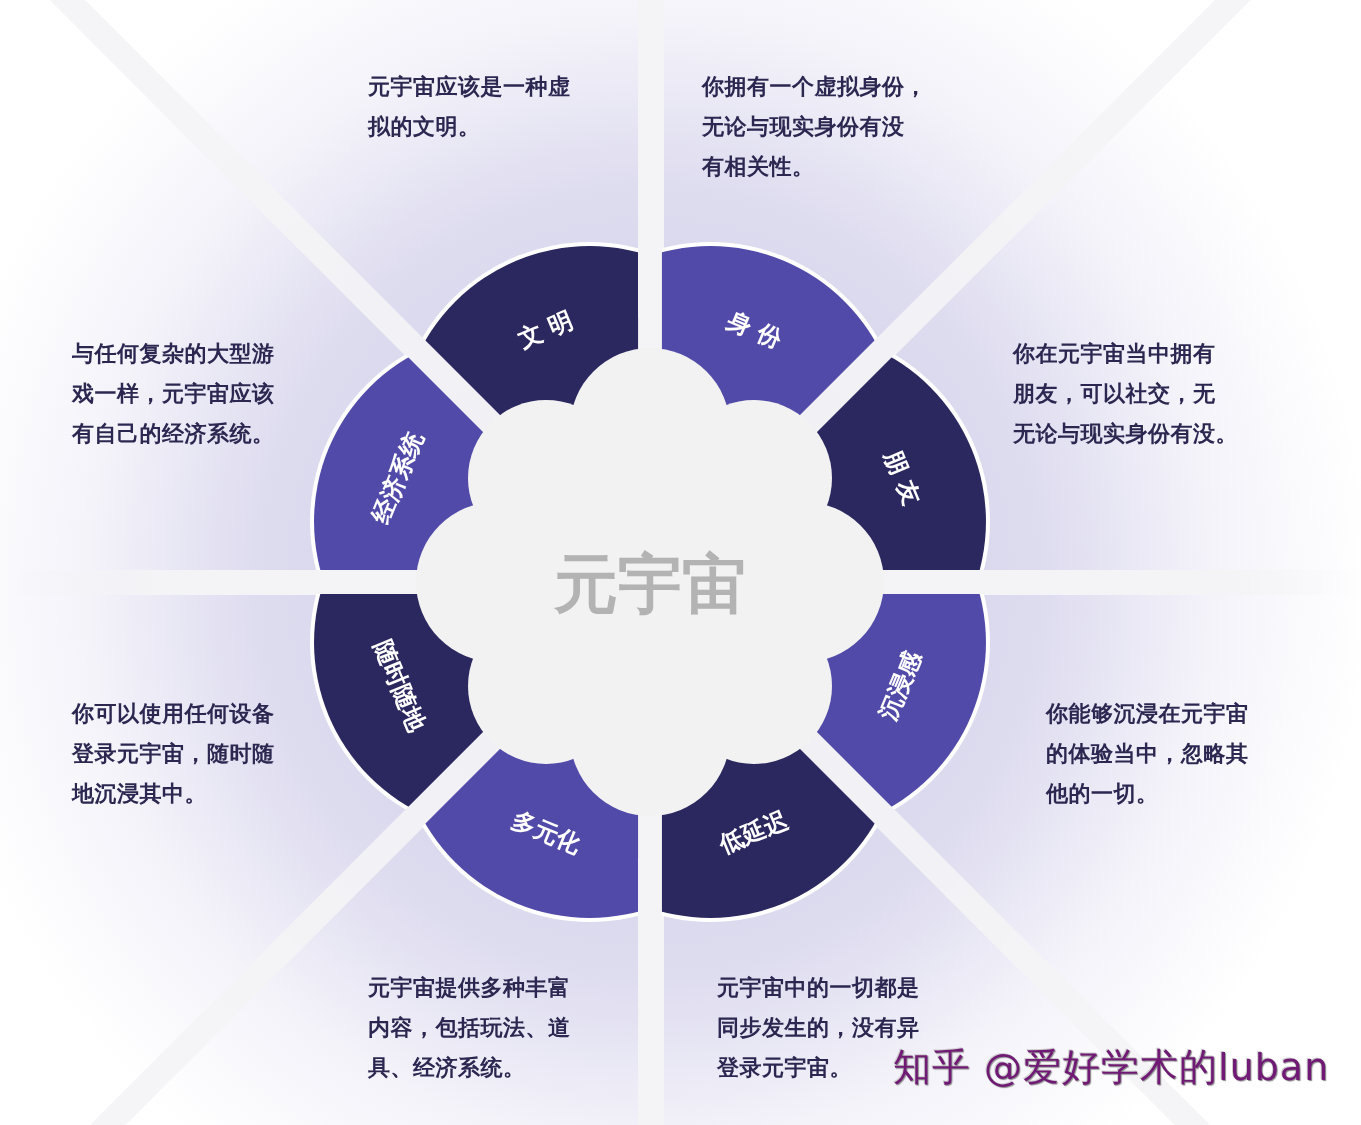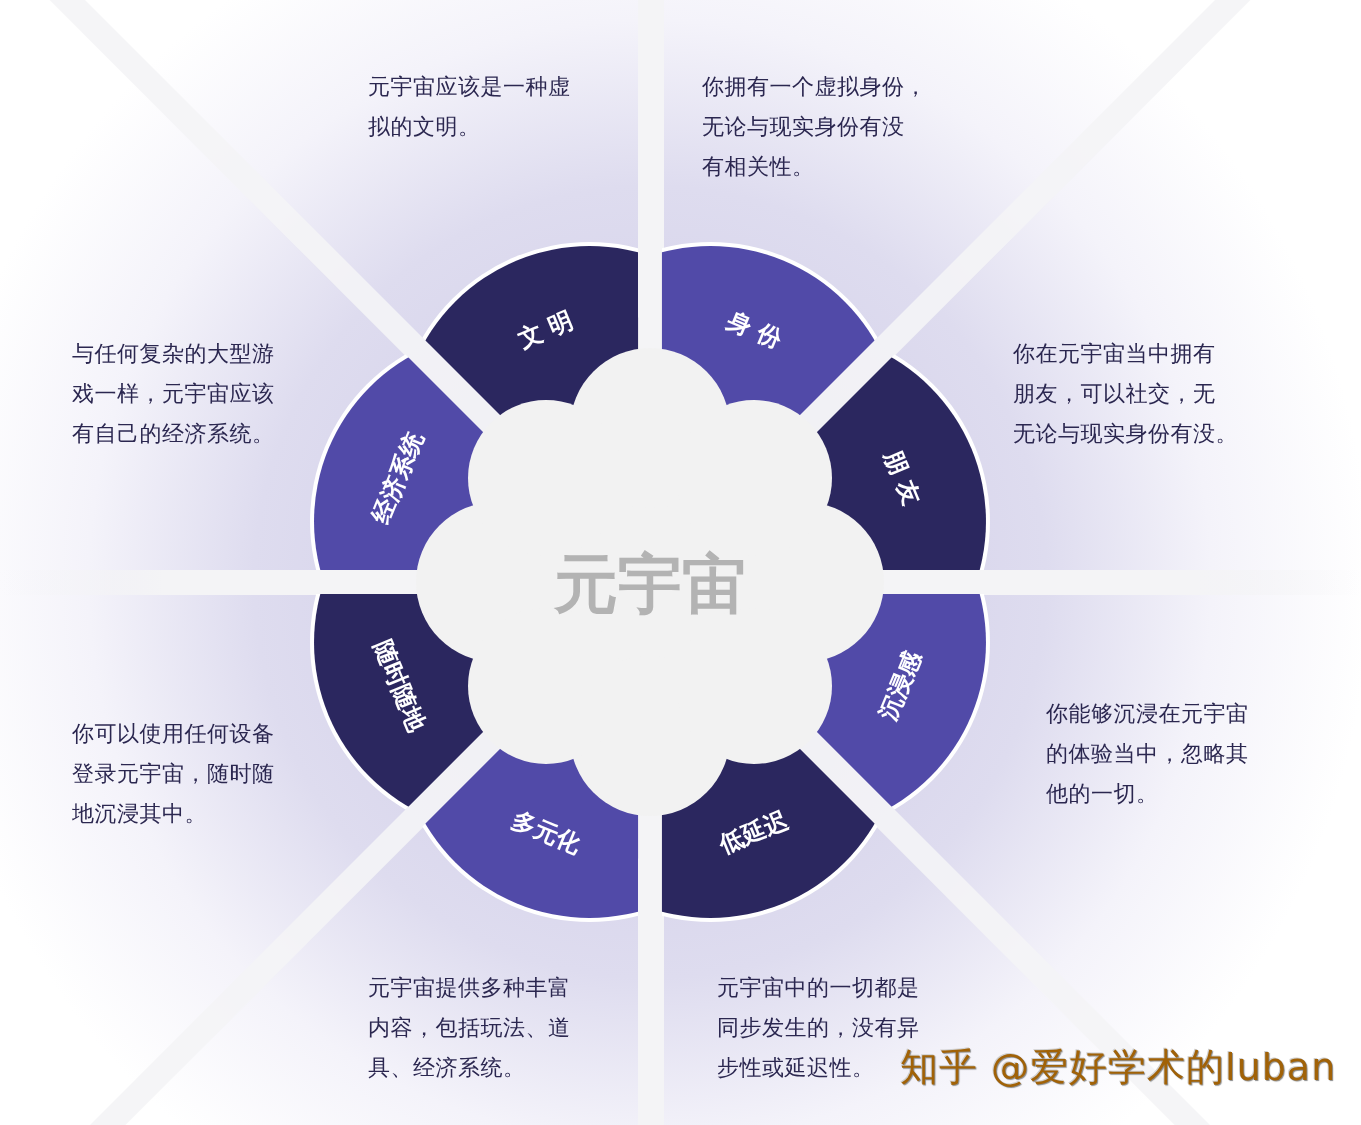--- a/index.html
+++ b/index.html
@@ -9,30 +9,30 @@
     font-family: "DejaVu Sans", "Liberation Sans", sans-serif;
   }
   #diagram { position: absolute; left: 0; top: 0; width: 1361px; height: 1125px; }
   .desc {
     position: absolute;
     font-size: 22px;
     line-height: 40px;
     color: #2b2750;
     letter-spacing: 0.5px;
     white-space: pre-line;
+    font-weight: bold;
   }
   .watermark {
     position: absolute;
     left: 893px; top: 1042px;
     font-size: 38px;
-    color: #a16207;
+    color: #701a75;
     text-shadow: 1px 1px 1px #8a8a8a, -1px -1px 0 #cfcfcf;
     letter-spacing: 1px;
     white-space: nowrap;
-    margin-left: 7px;
   }
 </style>
 </head>
 <body>
 
 <svg id="diagram" viewBox="0 0 1361 1125" xmlns="http://www.w3.org/2000/svg">
   <defs>
     <radialGradient id="halo" cx="650" cy="582" r="720" gradientUnits="userSpaceOnUse">
       <stop offset="0" stop-color="#cdc9e6"></stop>
       <stop offset="0.55" stop-color="#dedcef"></stop>
@@ -146,24 +146,24 @@
 无论与现实身份有没
 有相关性。</div>
 <div class="desc" style="left:1013px; top:334px;">你在元宇宙当中拥有
 朋友，可以社交，无
 无论与现实身份有没。</div>
 <div class="desc" style="left:1046px; top:694px;">你能够沉浸在元宇宙
 的体验当中，忽略其
 他的一切。</div>
 <div class="desc" style="left:717px; top:968px;">元宇宙中的一切都是
 同步发生的，没有异
-步性或延迟性。</div>
+登录元宇宙。</div>
 <div class="desc" style="left:368px; top:968px;">元宇宙提供多种丰富
 内容，包括玩法、道
 具、经济系统。</div>
-<div class="desc" style="left:72px; top:694px;margin-top:20px;">你可以使用任何设备
+<div class="desc" style="left:72px; top:694px;">你可以使用任何设备
 登录元宇宙，随时随
 地沉浸其中。</div>
 <div class="desc" style="left:72px; top:334px;">与任何复杂的大型游
 戏一样，元宇宙应该
 有自己的经济系统。</div>
 
 <div class="watermark">知乎 @爱好学术的luban</div>
 
 </body></html>

